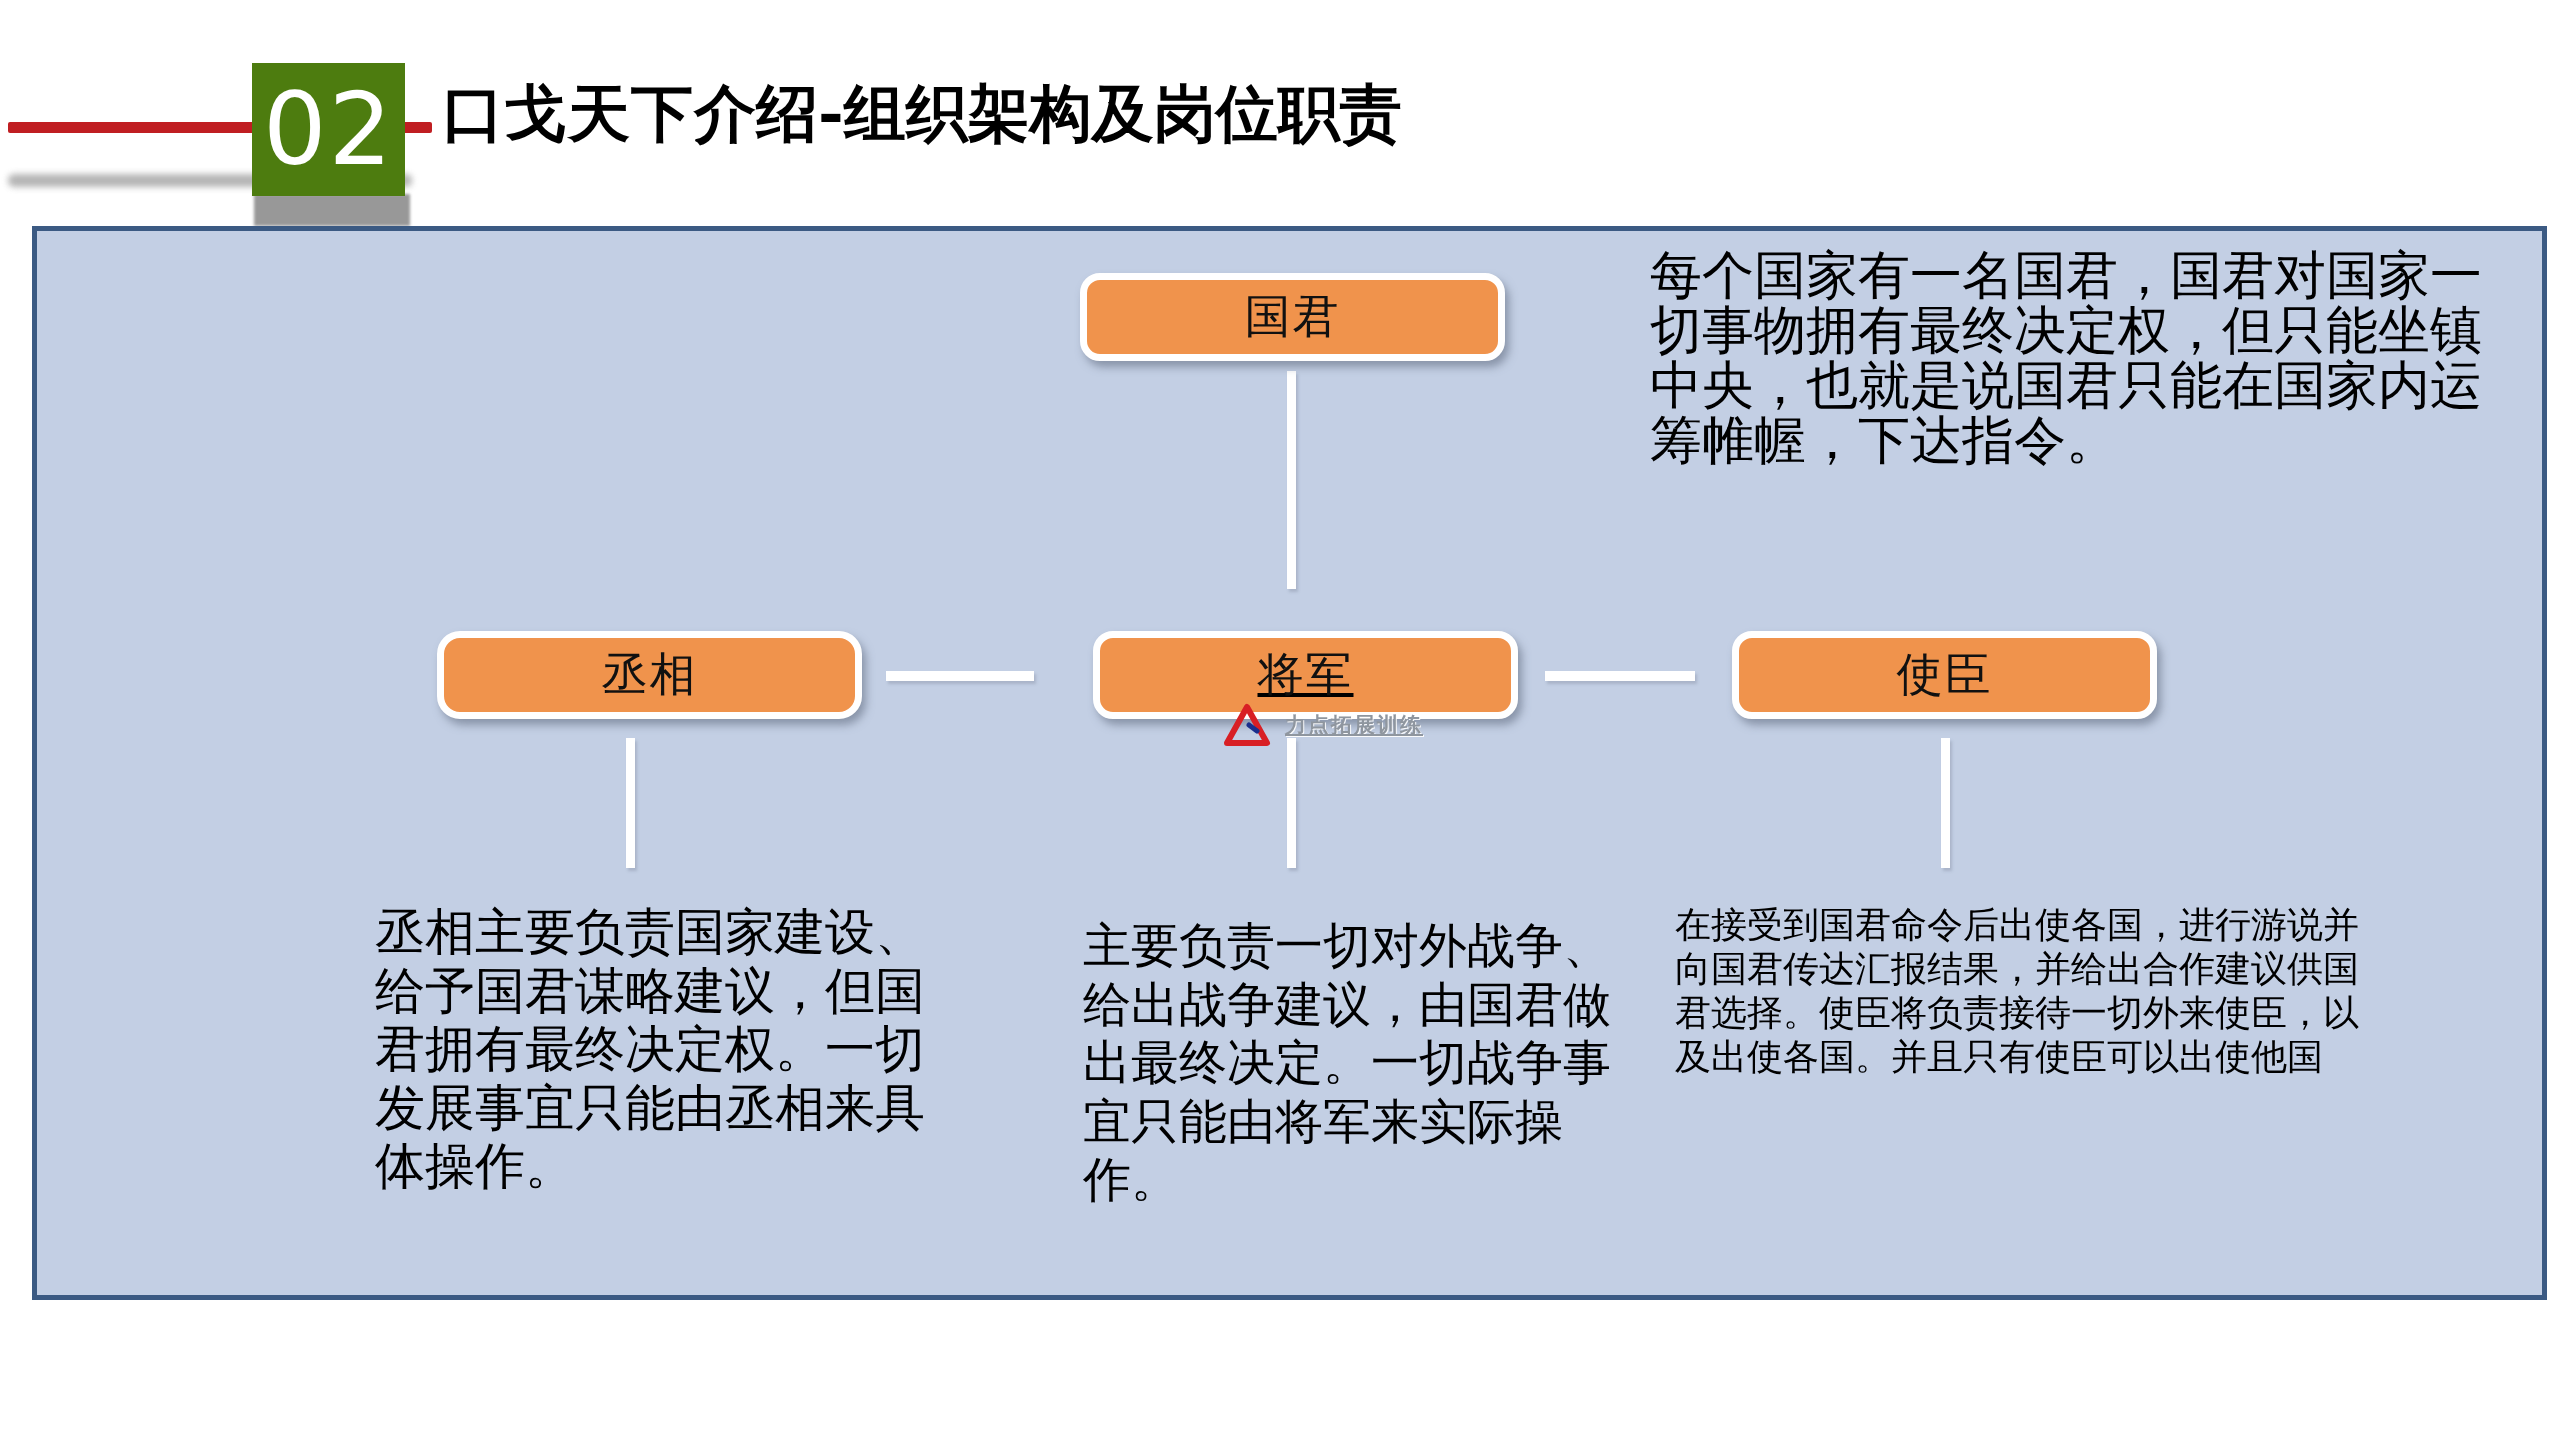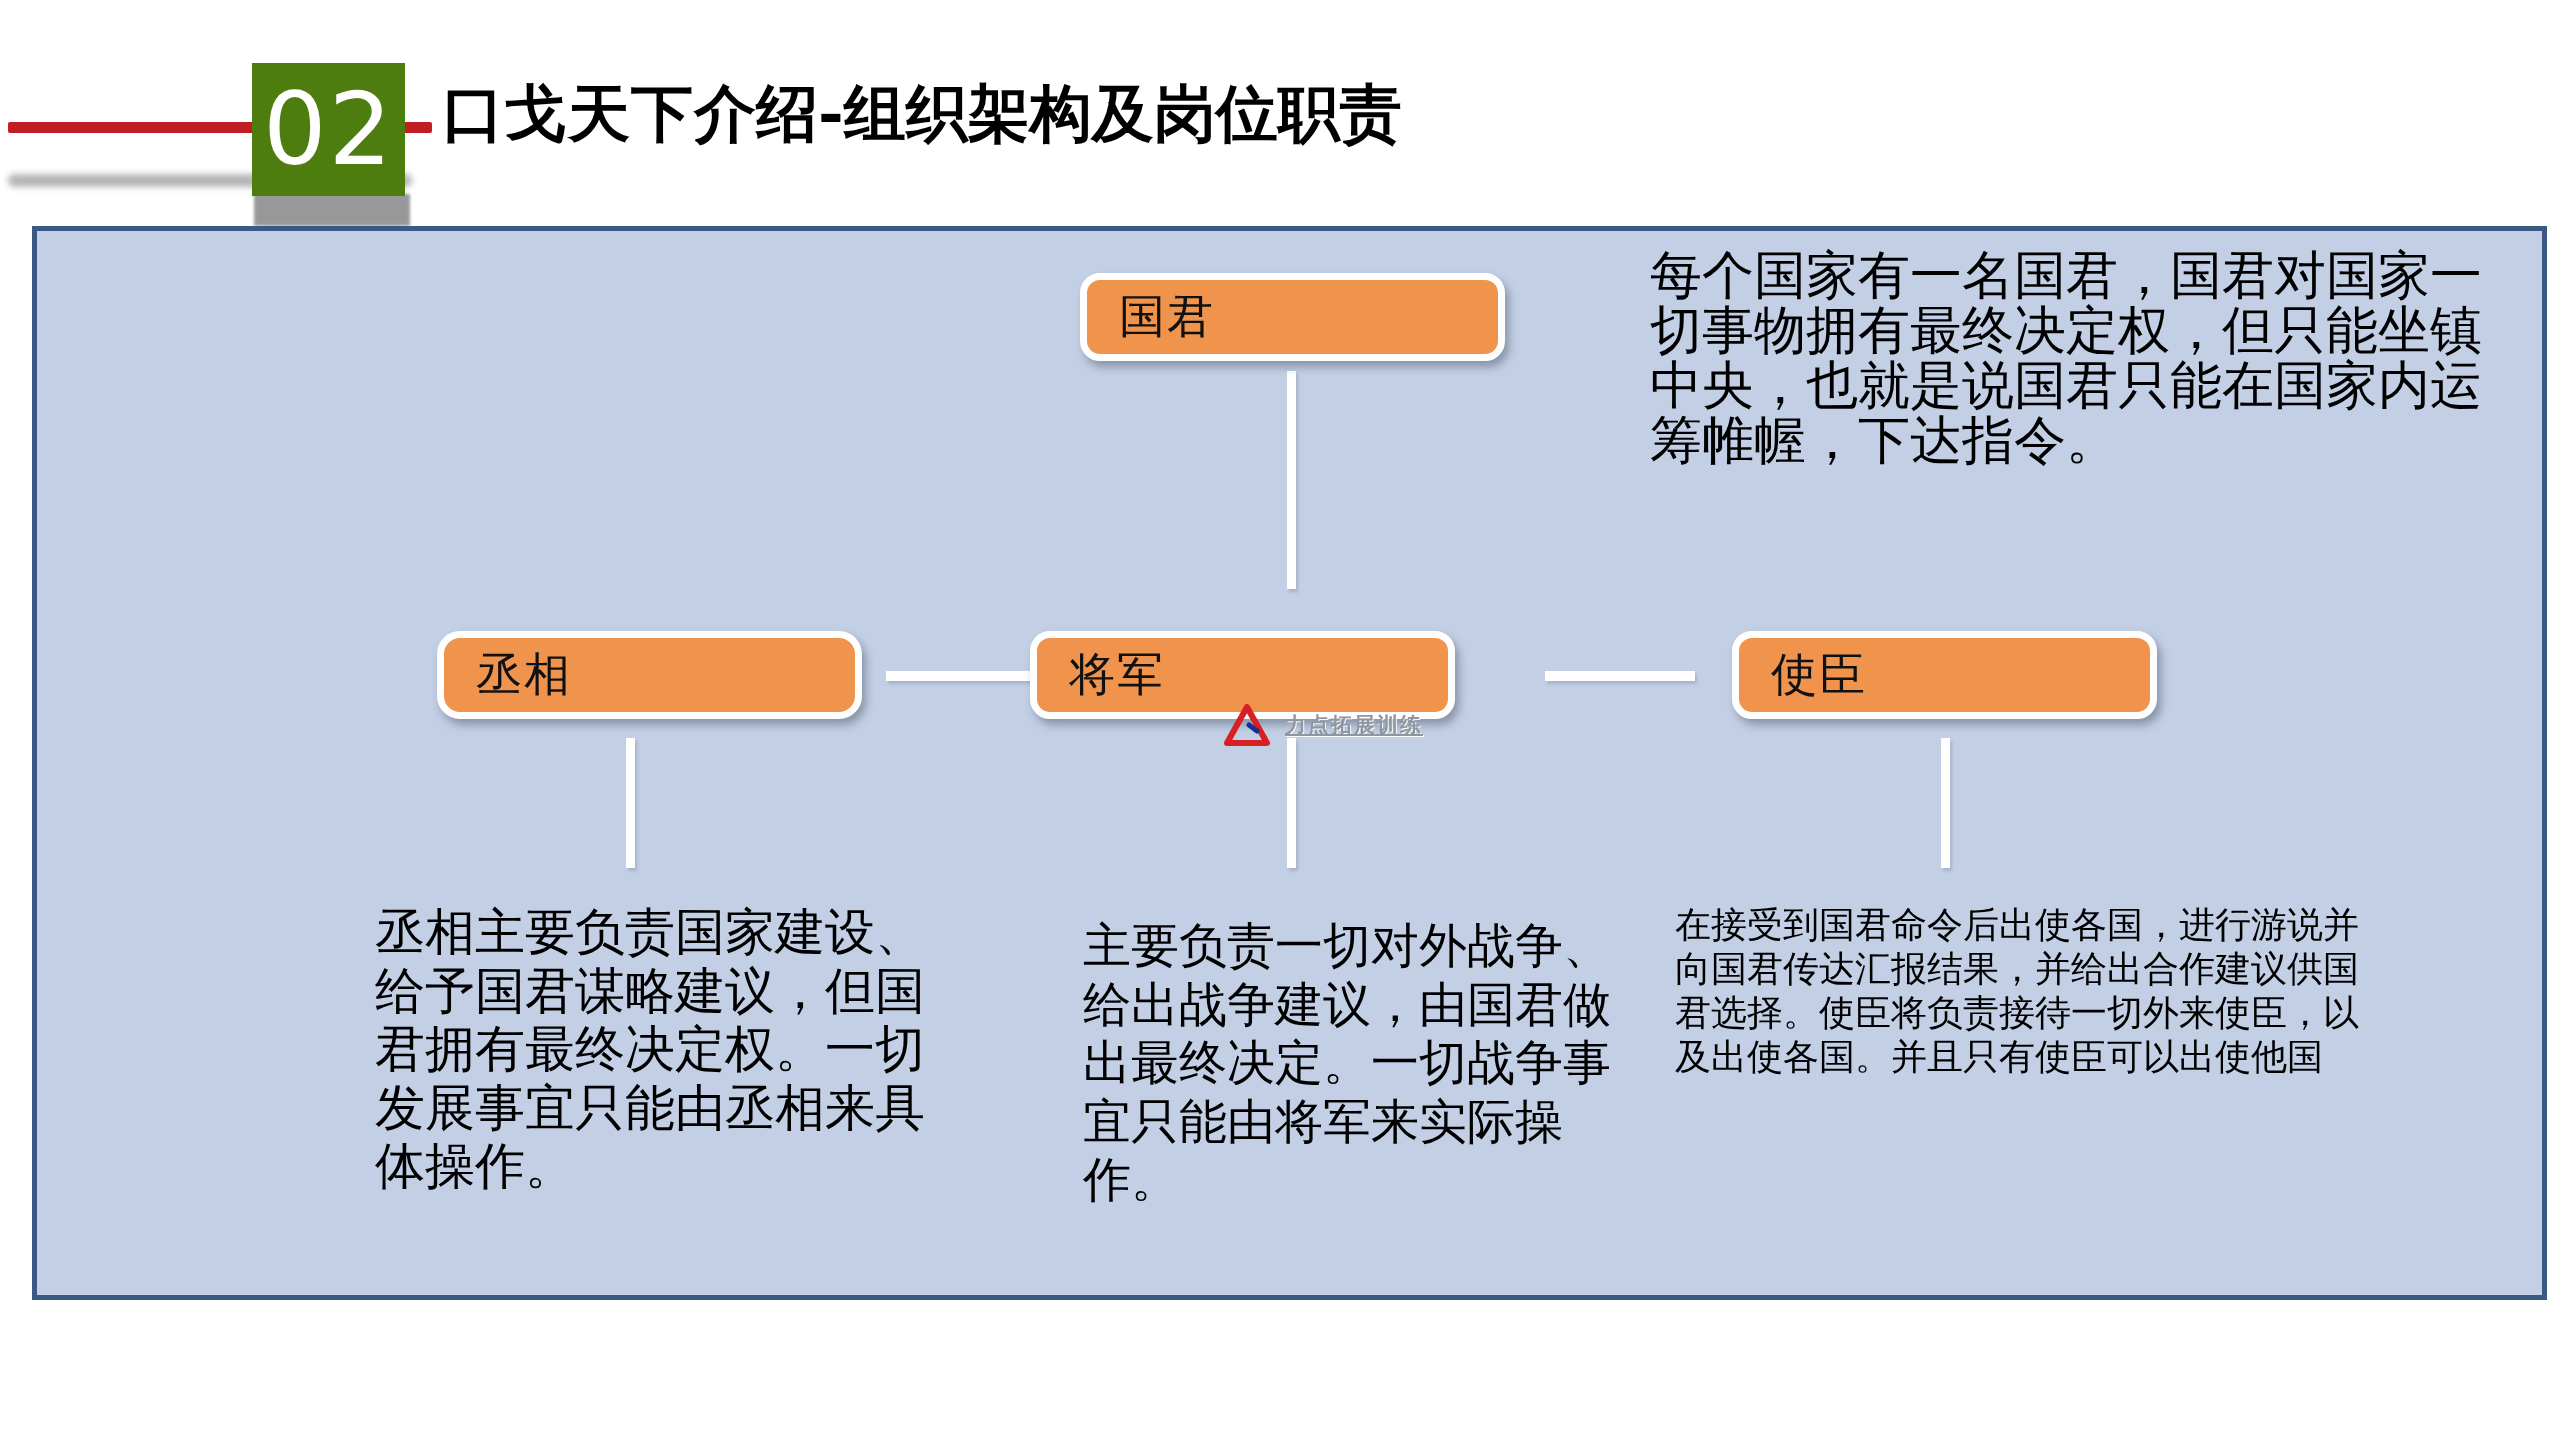--- a/index.html
+++ b/index.html
@@ -37,26 +37,26 @@
   
   .panel{
     position:absolute;left:32px;top:226px;width:2515px;height:1074px;
     background:#c3cfe4;border:5px solid #3b5a83;box-sizing:border-box;z-index:2;
   }
   
   .node{
     position:absolute;width:425px;height:88px;box-sizing:border-box;
     background:#f0934c;border:7px solid #ffffff;border-radius:20px;
     box-shadow:4px 6px 8px rgba(90,100,120,.55);
-    display:flex;align-items:center;justify-content:flex-start;padding-left:32px;
+    display:flex;align-items:center;justify-content:center;
   }
   .node span{font-size:46px;font-weight:500;color:#111;letter-spacing:2px;}
   .node-monarch{left:1043px;top:42px;}
   .node-chancellor{left:400px;top:400px;border-radius:23px;}
-  .node-general{left:993px;top:400px;}
+  .node-general{left:1056px;top:400px;text-decoration:underline;}
   .node-envoy{left:1695px;top:400px;}
   
   .conn{position:absolute;background:#ffffff;box-shadow:2px 3px 3px rgba(120,130,150,.35);}
   .conn-v-root{left:1250px;top:140px;width:9px;height:218px;}
   .conn-h-left{left:849px;top:440px;width:148px;height:10px;}
   .conn-h-right{left:1508px;top:440px;width:150px;height:10px;}
   .conn-v-chancellor{left:589px;top:507px;width:9px;height:130px;}
   .conn-v-general{left:1250px;top:507px;width:9px;height:130px;}
   .conn-v-envoy{left:1904px;top:507px;width:9px;height:130px;}
   

